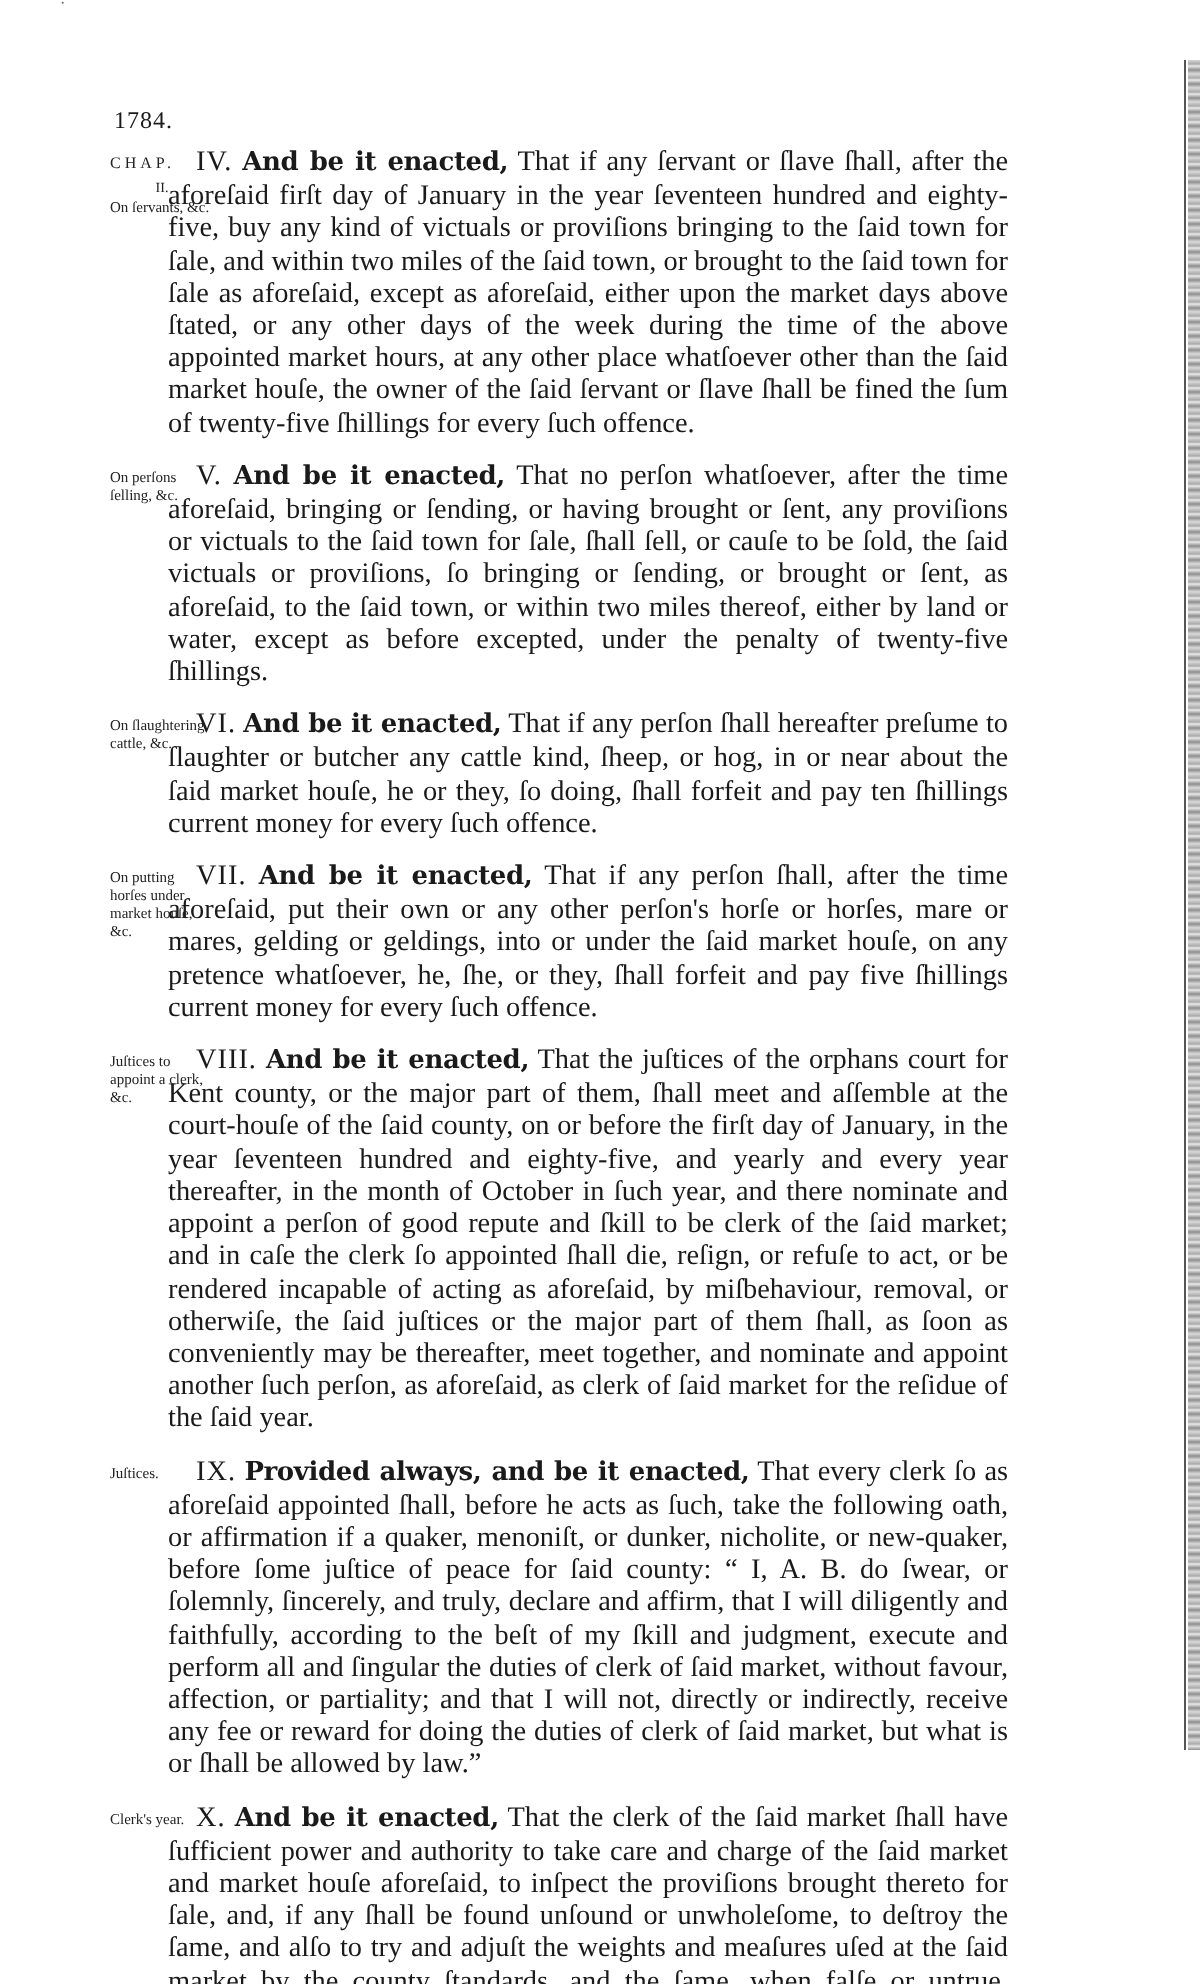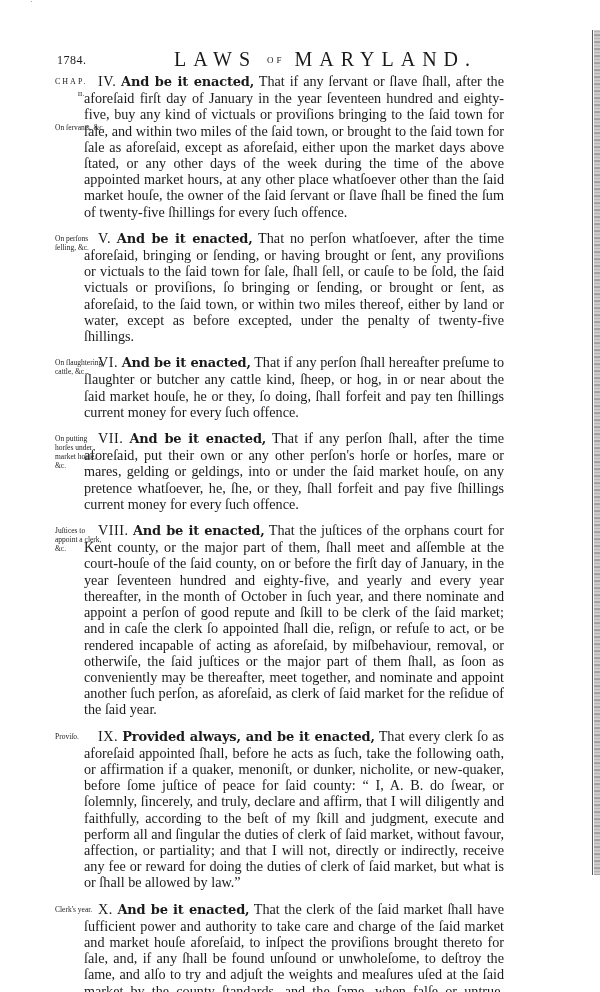--- a/index.html
+++ b/index.html
@@ -93,21 +93,21 @@
       display: block;
       letter-spacing: 2px;
       font-size: 8px;
       text-align: left;
       margin-bottom: 4px;
     }
     .margin-note .chap-num {
       display: block;
       text-align: center;
       font-size: 7px;
-      margin-bottom: 24px;
+      margin-bottom: 0;
     }
     .body-text {
       margin-left: 84px;
       width: 420px;
       font-size: 14.2px;
       line-height: 16.2px;
       text-align: justify;
       hyphens: none;
     }
     .body-text .indent {
@@ -127,21 +127,20 @@
   </style>
 </head>
 <body>
 
 <div class="top-speck">·</div>
 <div class="page-edge-line"></div>
 <div class="page-edge"></div>
 
 <div class="header">
   <span class="page-year">1784.</span>
-  <span class="running-title"><span>LAWS</span><span class="of">OF</span><span>MARYLAND.</span></span>
 </div>
 
 <div class="content">
 
   <div class="section">
     <div class="margin-note">
       <span class="chap">CHAP.</span>
       <span class="chap-num">II.</span>
       <span>On ſervants, &amp;c.</span>
     </div>
@@ -171,21 +170,21 @@
 
   <div class="section">
     <div class="margin-note">
       <span>Juſtices to appoint a clerk, &amp;c.</span>
     </div>
     <div class="body-text"><span class="indent"></span><span class="numeral">VIII.</span> <span class="blackletter">And be it enacted,</span> <span>That the juſtices of the orphans court for Kent county, or the major part of them, ſhall meet and aſſemble at the court-houſe of the ſaid county, on or before the firſt day of January, in the year ſeventeen hundred and eighty-five, and yearly and every year thereafter, in the month of October in ſuch year, and there nominate and appoint a perſon of good repute and ſkill to be clerk of the ſaid market; and in caſe the clerk ſo appointed ſhall die, reſign, or refuſe to act, or be rendered incapable of acting as aforeſaid, by miſbehaviour, removal, or otherwiſe, the ſaid juſtices or the major part of them ſhall, as ſoon as conveniently may be thereafter, meet together, and nominate and appoint another ſuch perſon, as aforeſaid, as clerk of ſaid market for the reſidue of the ſaid year.</span></div>
   </div>
 
   <div class="section">
     <div class="margin-note">
-      <span>Proviſo.</span>
+      <span>Juſtices.</span>
     </div>
     <div class="body-text"><span class="indent"></span><span class="numeral">IX.</span> <span class="blackletter">Provided always, and be it enacted,</span> <span>That every clerk ſo as aforeſaid appointed ſhall, before he acts as ſuch, take the following oath, or affirmation if a quaker, menoniſt, or dunker, nicholite, or new-quaker, before ſome juſtice of peace for ſaid county: “ I, A. B. do ſwear, or ſolemnly, ſincerely, and truly, declare and affirm, that I will diligently and faithfully, according to the beſt of my ſkill and judgment, execute and perform all and ſingular the duties of clerk of ſaid market, without favour, affection, or partiality; and that I will not, directly or indirectly, receive any fee or reward for doing the duties of clerk of ſaid market, but what is or ſhall be allowed by law.”</span></div>
   </div>
 
   <div class="section">
     <div class="margin-note">
       <span>Clerk's year.</span>
     </div>
     <div class="body-text" style="text-align-last: justify;"><span class="indent"></span><span class="numeral">X.</span> <span class="blackletter">And be it enacted,</span> <span>That the clerk of the ſaid market ſhall have ſufficient power and authority to take care and charge of the ſaid market and market houſe aforeſaid, to inſpect the proviſions brought thereto for ſale, and, if any ſhall be found unſound or unwholeſome, to deſtroy the ſame, and alſo to try and adjuſt the weights and meaſures uſed at the ſaid market by the county ſtandards, and the ſame, when falſe or untrue,</span></div>
 

